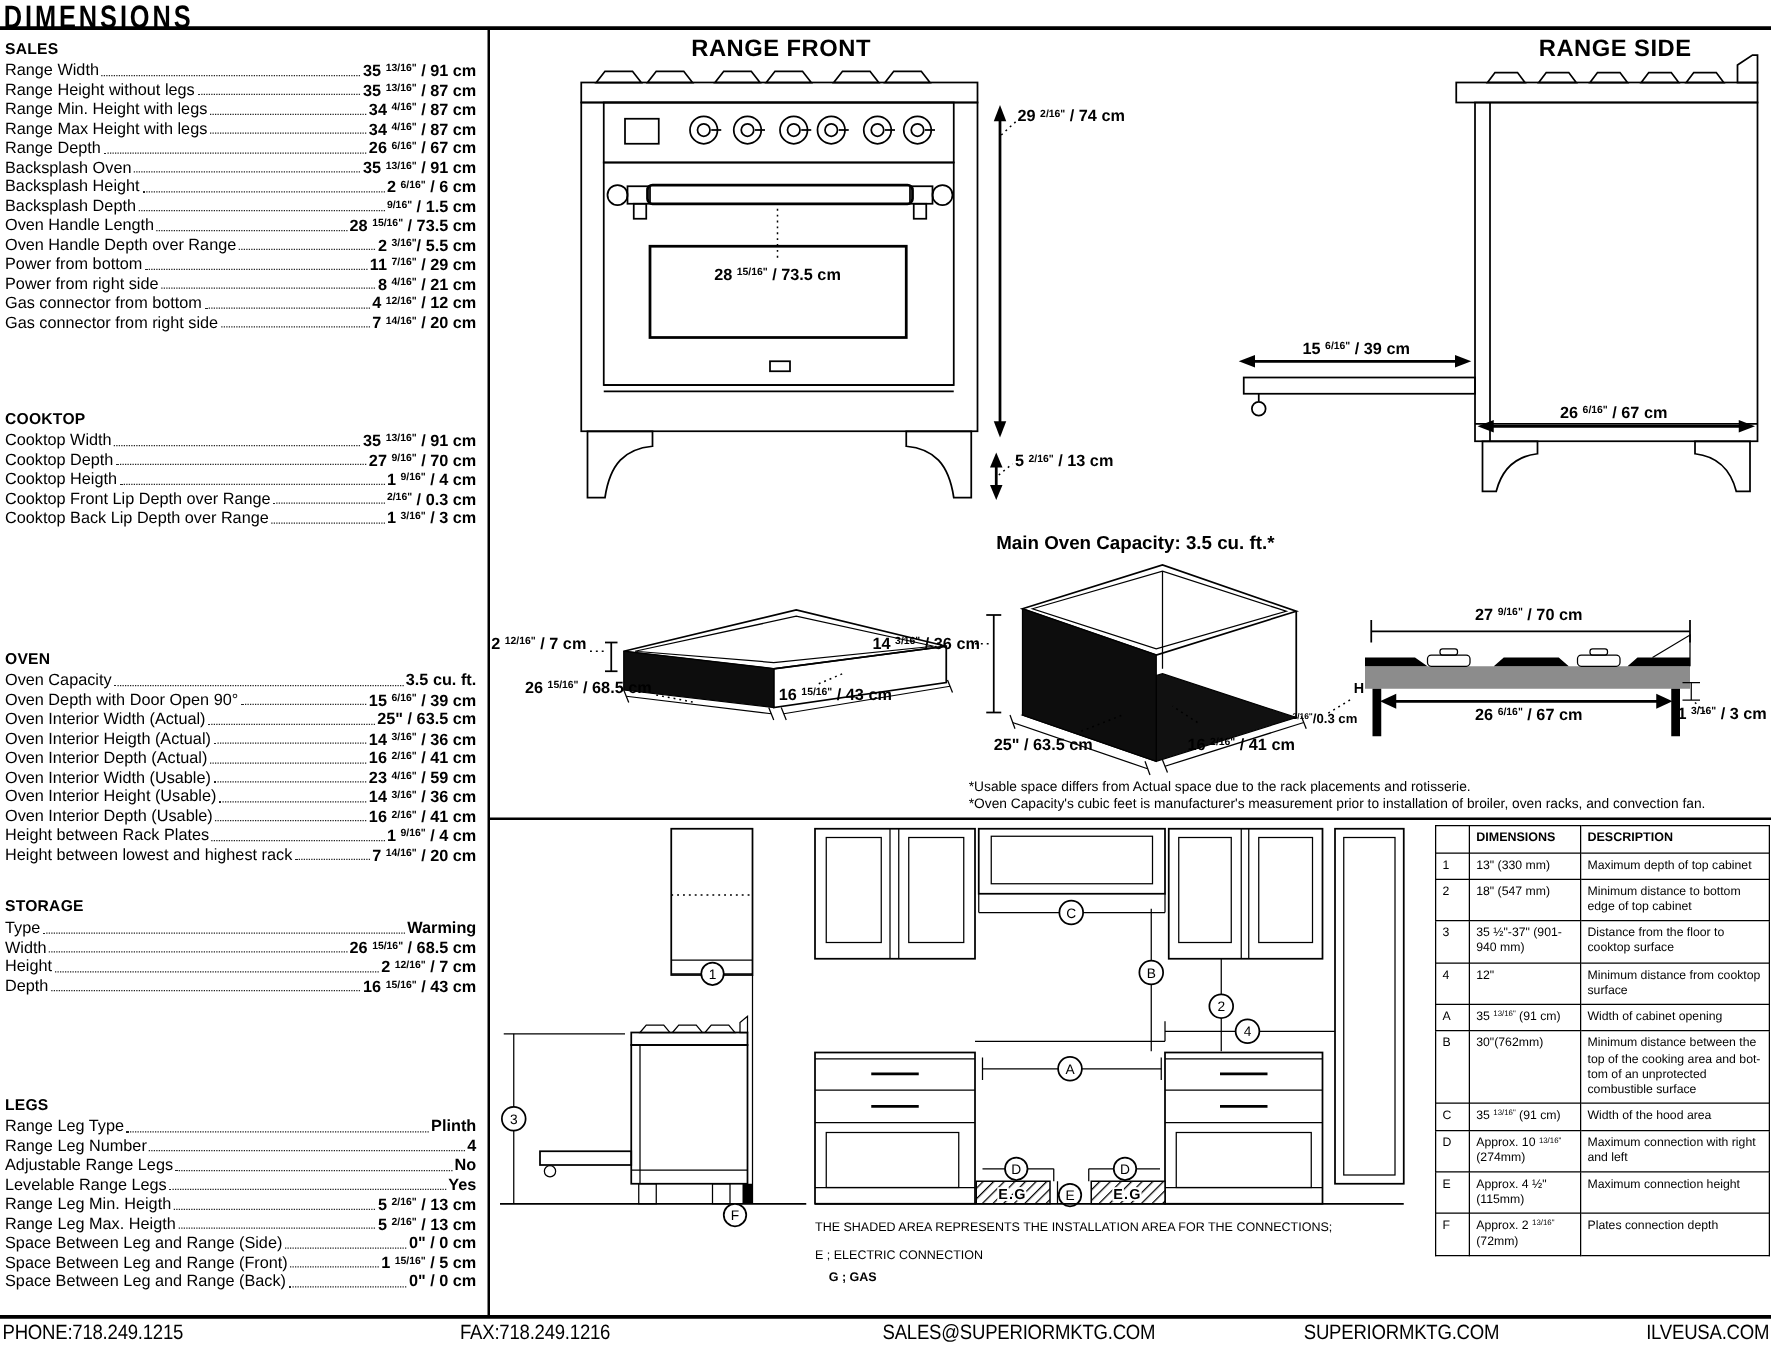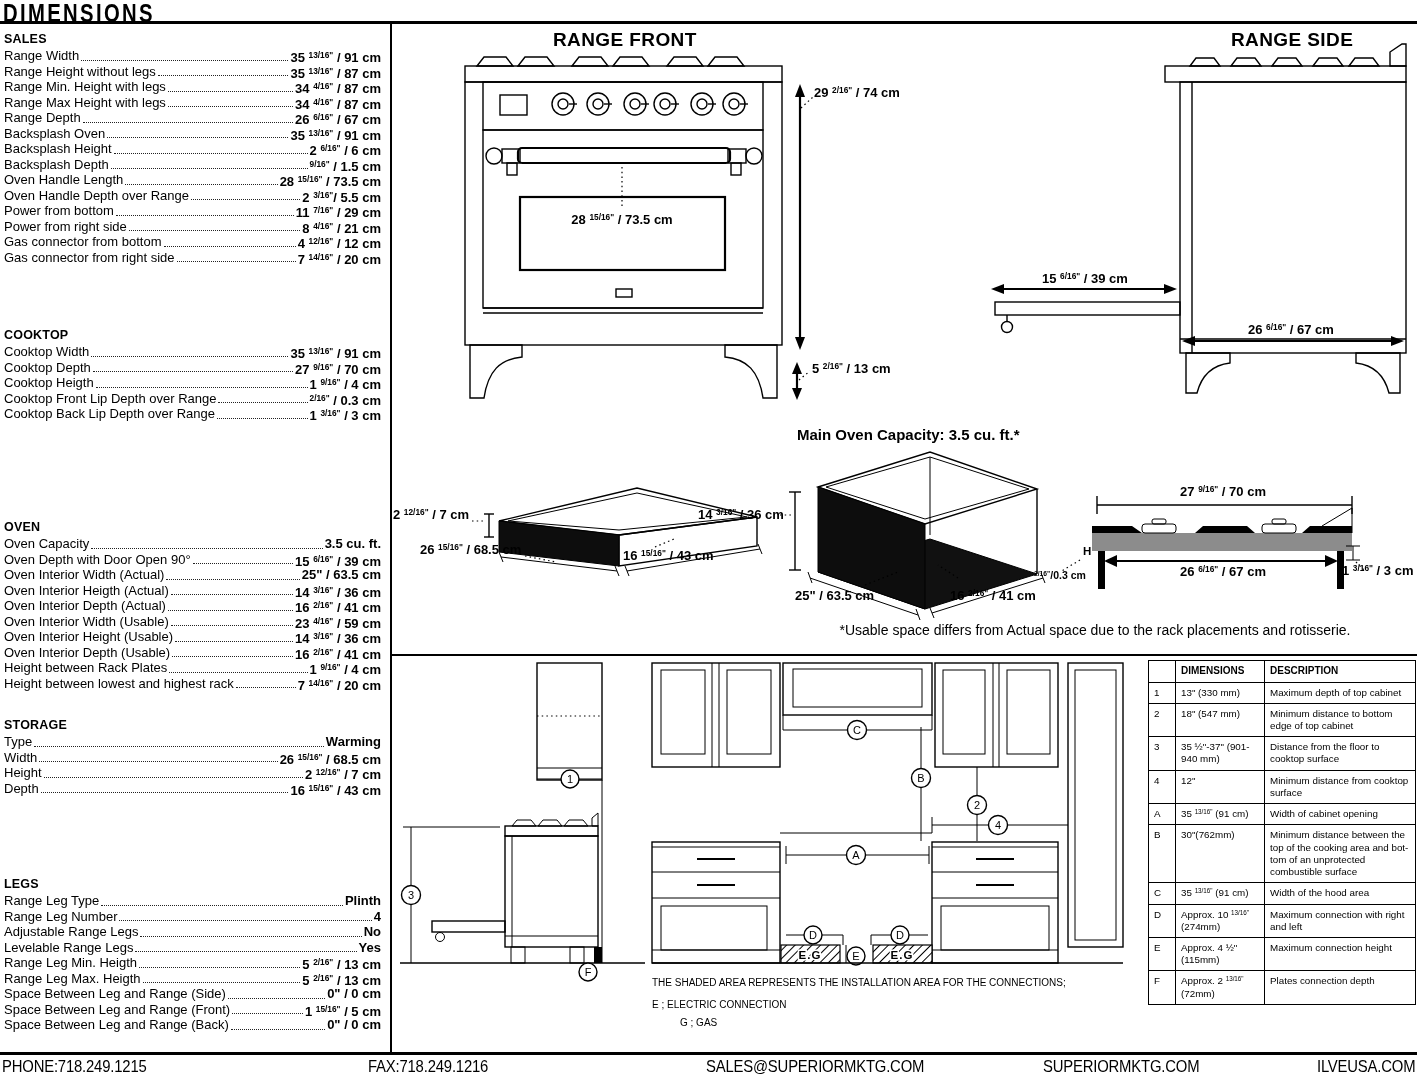--- a/index.html
+++ b/index.html
@@ -6,32 +6,32 @@
   #page{position:relative;width:1417px;height:1080px;background:#fff;overflow:hidden;
         font-family:"Liberation Sans",sans-serif;color:#000;}
   .abs{position:absolute;}
   
   #title{left:3px;top:-2px;font-size:26px;font-weight:800;letter-spacing:3px;
          transform:scaleX(0.78);transform-origin:0 0;white-space:nowrap;}
   .rule{background:#000;}
   
   .section{left:4px;width:377px;}
   .shead{font-weight:bold;font-size:12.5px;height:17px;line-height:17px;letter-spacing:.2px;}
-  .srow{display:flex;align-items:flex-start;height:15.5px;line-height:15.5px;font-size:13px;white-space:nowrap;}
+  .srow{display:flex;align-items:center;height:15.5px;line-height:15.5px;font-size:13px;white-space:nowrap;}
   .sl{white-space:nowrap;}
   .dots{flex:1;border-bottom:1.6px dotted #222;margin:0 2px 3px 2px;align-self:flex-end;}
   .sv{font-weight:bold;white-space:nowrap;}
   .fr{font-size:64%;vertical-align:.45em;}
   
   .dtitle{font-weight:bold;font-size:19px;letter-spacing:.4px;white-space:nowrap;}
   .dim{font-weight:bold;font-size:13px;white-space:nowrap;}
   .dim.center{text-align:center;}
   .small{font-size:10.5px;}
   #oventitle{font-weight:bold;font-size:15px;white-space:nowrap;}
-  #footnotes{text-align:center;font-size:14px;line-height:12.5px;white-space:nowrap;}
+  #footnotes{text-align:left;font-size:11px;line-height:12.5px;white-space:nowrap;}
   
   svg{position:absolute;overflow:visible;}
   .ln{fill:none;stroke:#000;stroke-width:1.4;}
   .thin{stroke-width:1;}
   .thk{stroke-width:2.2;}
   .blk{fill:#0d0d0d;stroke:#000;stroke-width:1;}
   .dot{fill:none;stroke:#000;stroke-width:1.2;stroke-dasharray:1.5 3.2;}
   .mk{fill:#fff;stroke:#000;stroke-width:1.4;}
   .mktxt{font-size:11px;text-anchor:middle;fill:#000;}
   .egtxt{font-size:11.5px;font-weight:bold;letter-spacing:1px;text-anchor:middle;
@@ -471,20 +471,21 @@
   <div class="abs dim" style="left:795px;top:588px;">25" / 63.5 cm</div>
   <div class="abs dim" style="left:950px;top:588px;">16 <span class="fr">2/16"</span> / 41 cm</div>
   <div class="abs dim center" style="left:1163px;top:484px;width:120px;">27 <span class="fr">9/16"</span> / 70 cm</div>
   <div class="abs dim center" style="left:1163px;top:564px;width:120px;">26 <span class="fr">6/16"</span> / 67 cm</div>
   <div class="abs dim" style="left:1342px;top:563px;">1 <span class="fr">3/16"</span> / 3 cm</div>
   <div class="abs dim small" style="left:1034px;top:569px;"><span class="fr">2/16"</span>/0.3 cm</div>
   <div class="abs dim" style="left:1083px;top:545px;font-size:11.5px;">H</div>
 
   <div id="footnotes" class="abs" style="right:2px;top:624px;width:640px;">
     <div>*Usable space differs from Actual space due to the rack placements and rotisserie.</div>
+    <div>*Oven Capacity's cubic feet is manufacturer's measurement prior to installation of broiler, oven racks, and convection fan.</div>
   </div>
 
   <svg style="left:393px;top:656px;" width="760" height="396" viewBox="393 656 760 396">
     <defs>
       <pattern id="hatch" width="6" height="6" patternUnits="userSpaceOnUse" patternTransform="rotate(45)">
         <rect width="6" height="6" fill="#fff"></rect>
         <line x1="0" y1="0" x2="0" y2="6" stroke="#000" stroke-width="2"></line>
       </pattern>
     </defs>
 
@@ -582,21 +583,21 @@
       <text class="mktxt" x="900" y="939">D</text>
       <line class="ln thin" x1="846" y1="945" x2="846" y2="963"></line>
       <circle class="mk" cx="856" cy="956" r="9"></circle>
       <text class="mktxt" x="856" y="960">E</text>
       <line class="ln" x1="652" y1="963" x2="1123" y2="963"></line>
     </g>
   </svg>
 
   <div class="abs note" style="left:652px;top:977px;">THE SHADED AREA REPRESENTS THE INSTALLATION AREA FOR THE CONNECTIONS;</div>
   <div class="abs note" style="left:652px;top:999px;">E ; ELECTRIC CONNECTION</div>
-  <div class="abs note" style="left:680px;top:1017px;">G ; GAS</div>
+  <div class="abs note" style="left:663px;top:1017px;font-weight:bold;">G ; GAS</div>
 
   <table id="insttable" class="abs" style="left:1148px;top:660px;">
     <tbody>
         <tr>
       <th class="ckey"></th>
       <th class="cdim">DIMENSIONS</th>
       <th class="cdesc">DESCRIPTION</th>
     </tr>
     <tr>
           <td>1</td>

